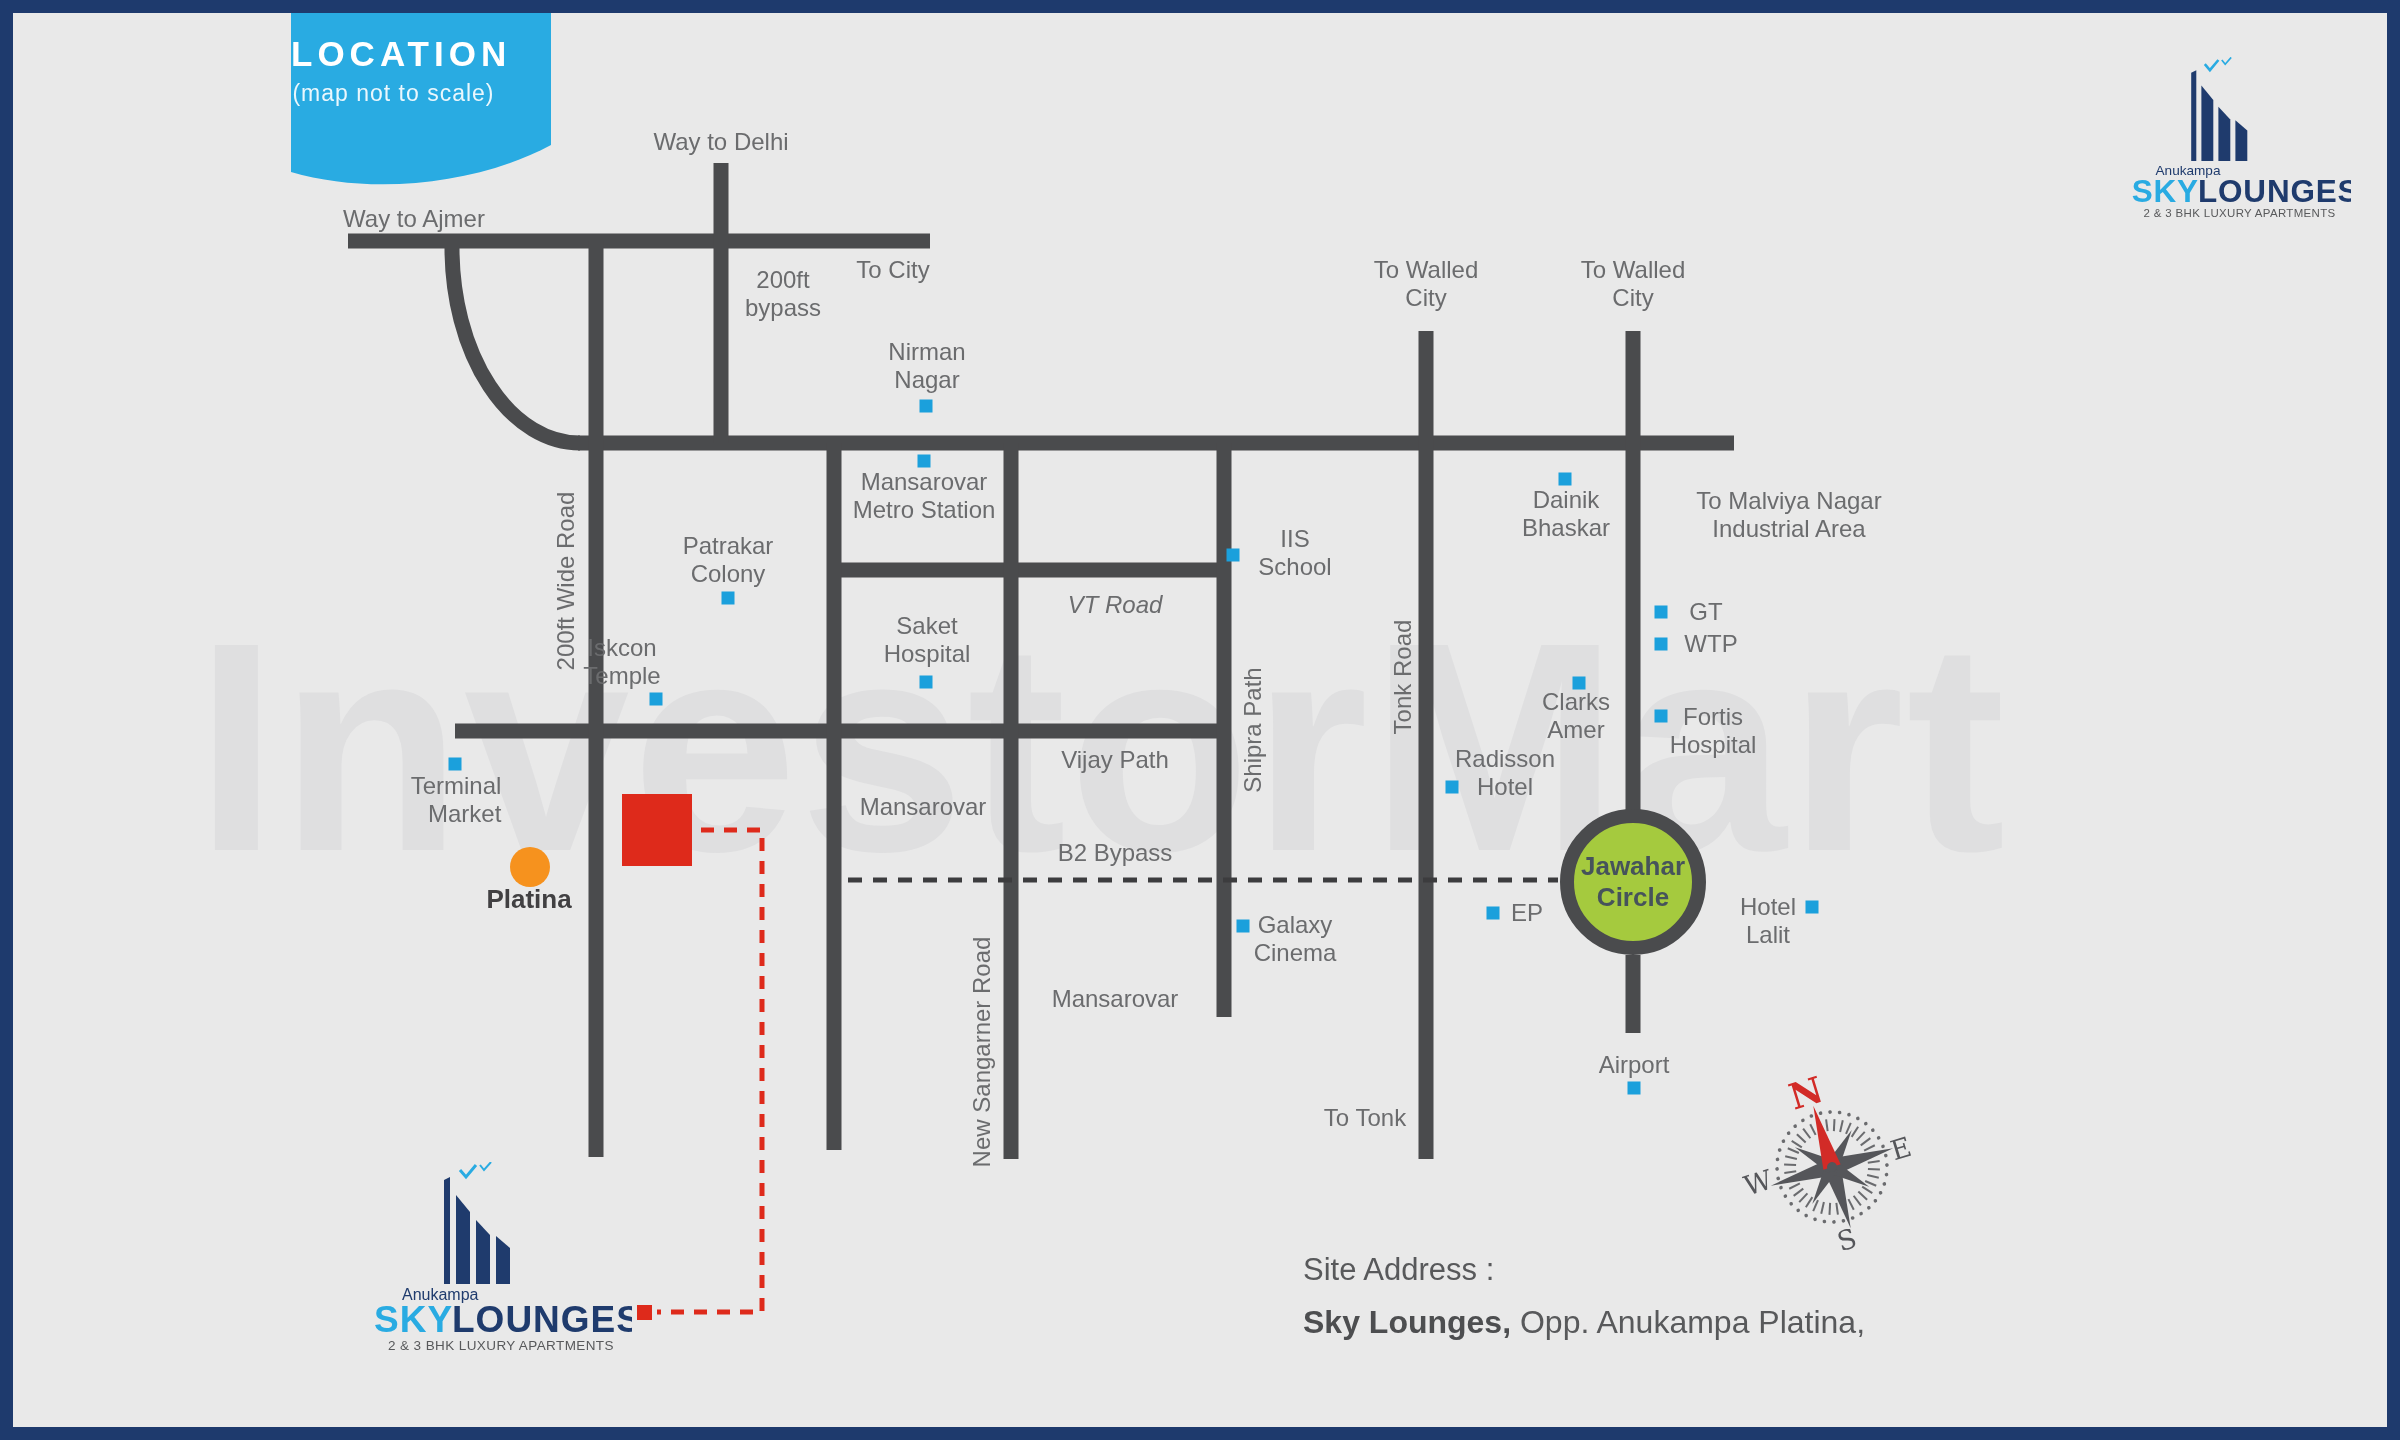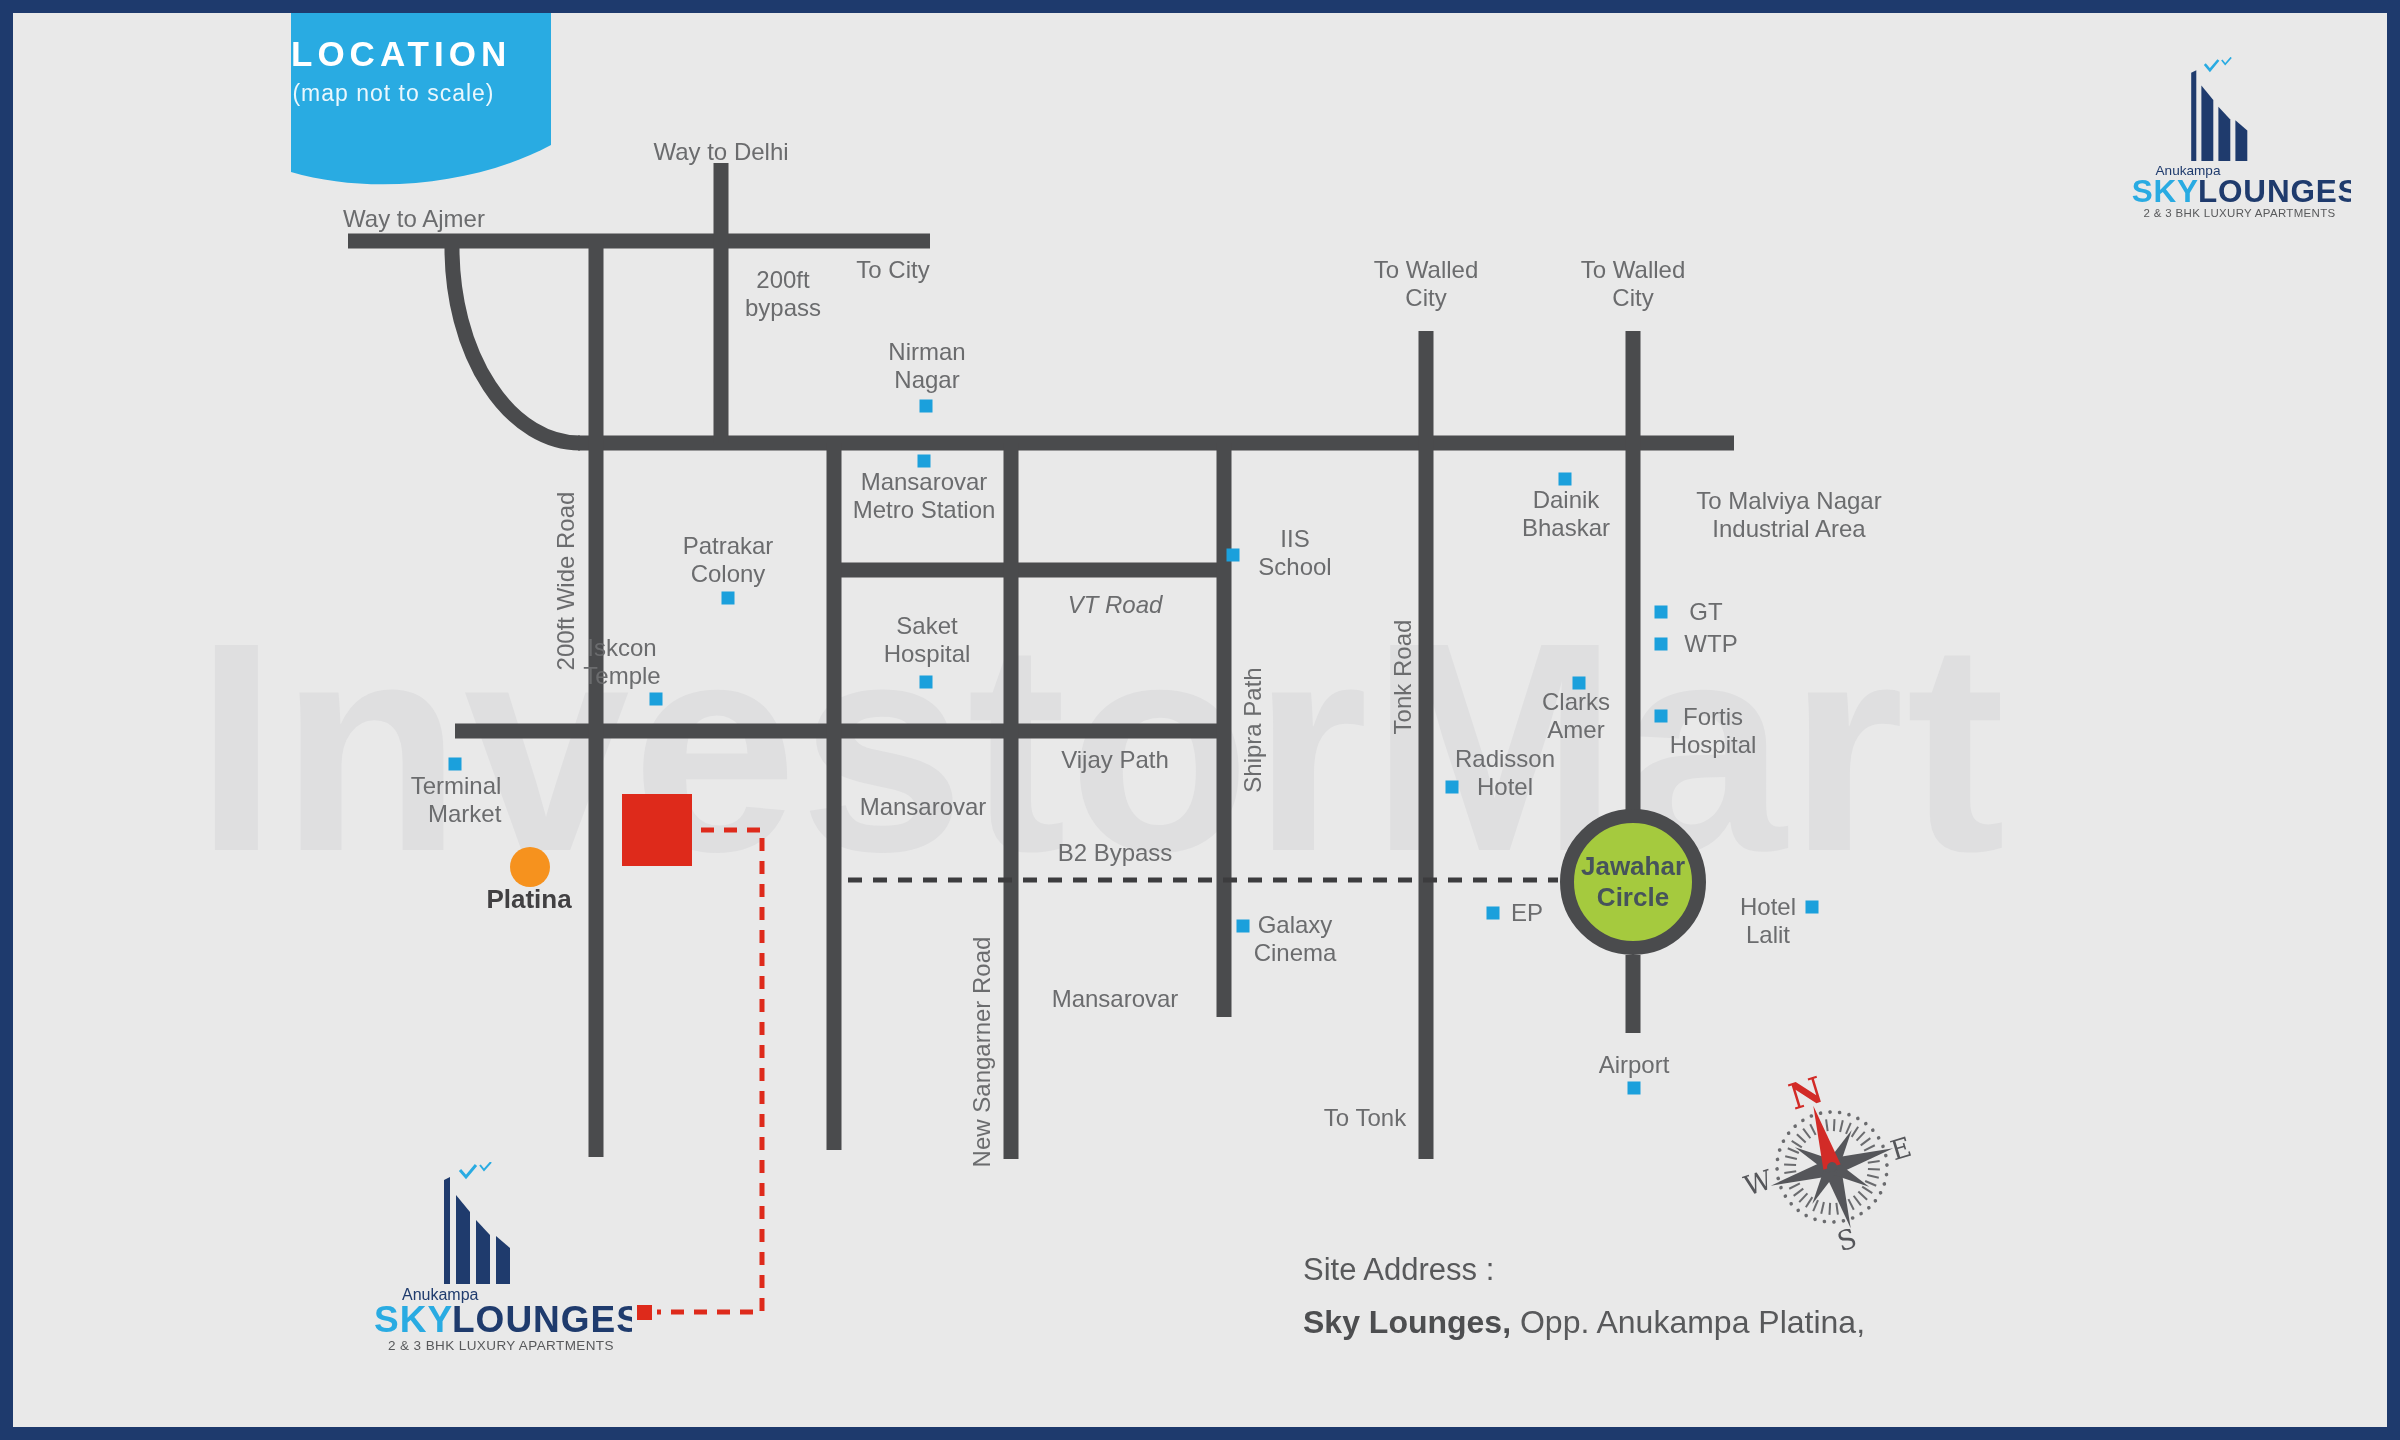--- a/index.html
+++ b/index.html
@@ -153,21 +153,21 @@
           <path d="M0,42 L7,0 L-7,0 Z"></path>
             <path d="M-42,0 L0,7 L0,-7 Z"></path>
         </g>
       </g>
       <path d="M0,-64 L9,0 L-9,0 Z" fill="#d22b27"></path>
       <circle r="5" fill="#55565a"></circle>
     </g>
   </svg>
 
   <div id="label-layer">
-      <div class="map-label" style="left: 721px; top: 152px;">Way to Delhi</div>
+      <div class="map-label" style="left: 721px; top: 142px;">Way to Delhi</div>
       <div class="map-label" style="left: 414px; top: 219px;">Way to Ajmer</div>
       <div class="map-label" style="left: 893px; top: 270px;">To City</div>
       <div class="map-label" style="left: 783px; top: 294px;">200ft
 bypass</div>
       <div class="map-label" style="left: 927px; top: 366px;">Nirman
 Nagar</div>
       <div class="map-label" style="left: 924px; top: 496px;">Mansarovar
 Metro Station</div>
       <div class="map-label" style="left: 728px; top: 560px;">Patrakar
 Colony</div>

